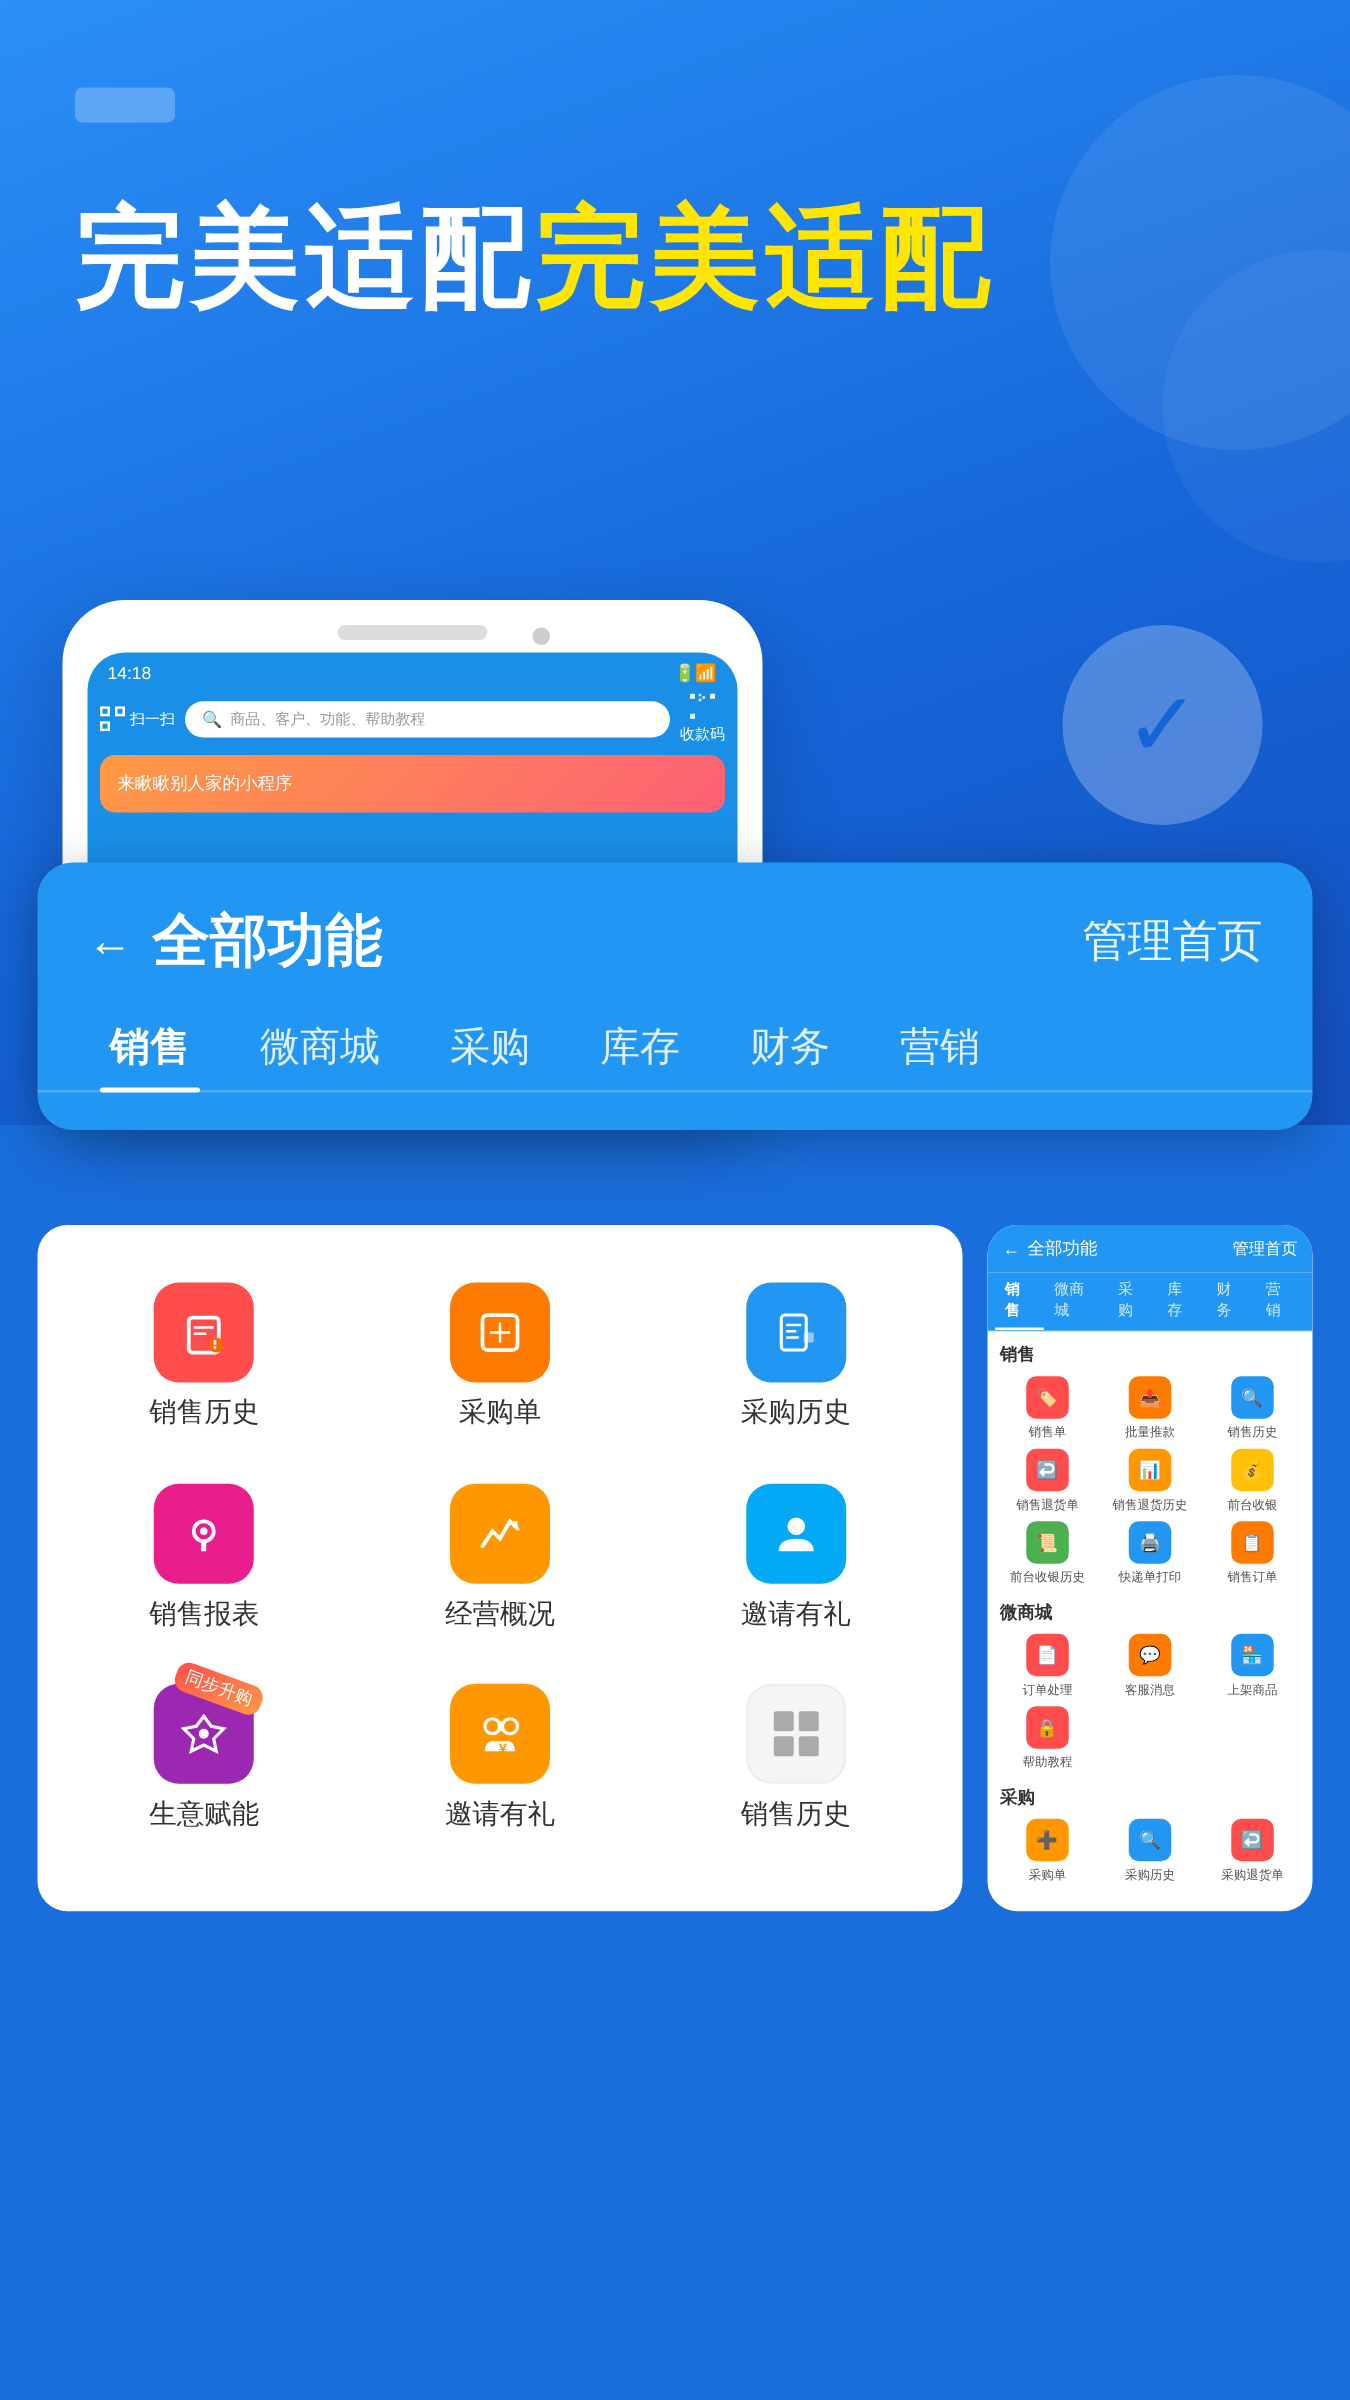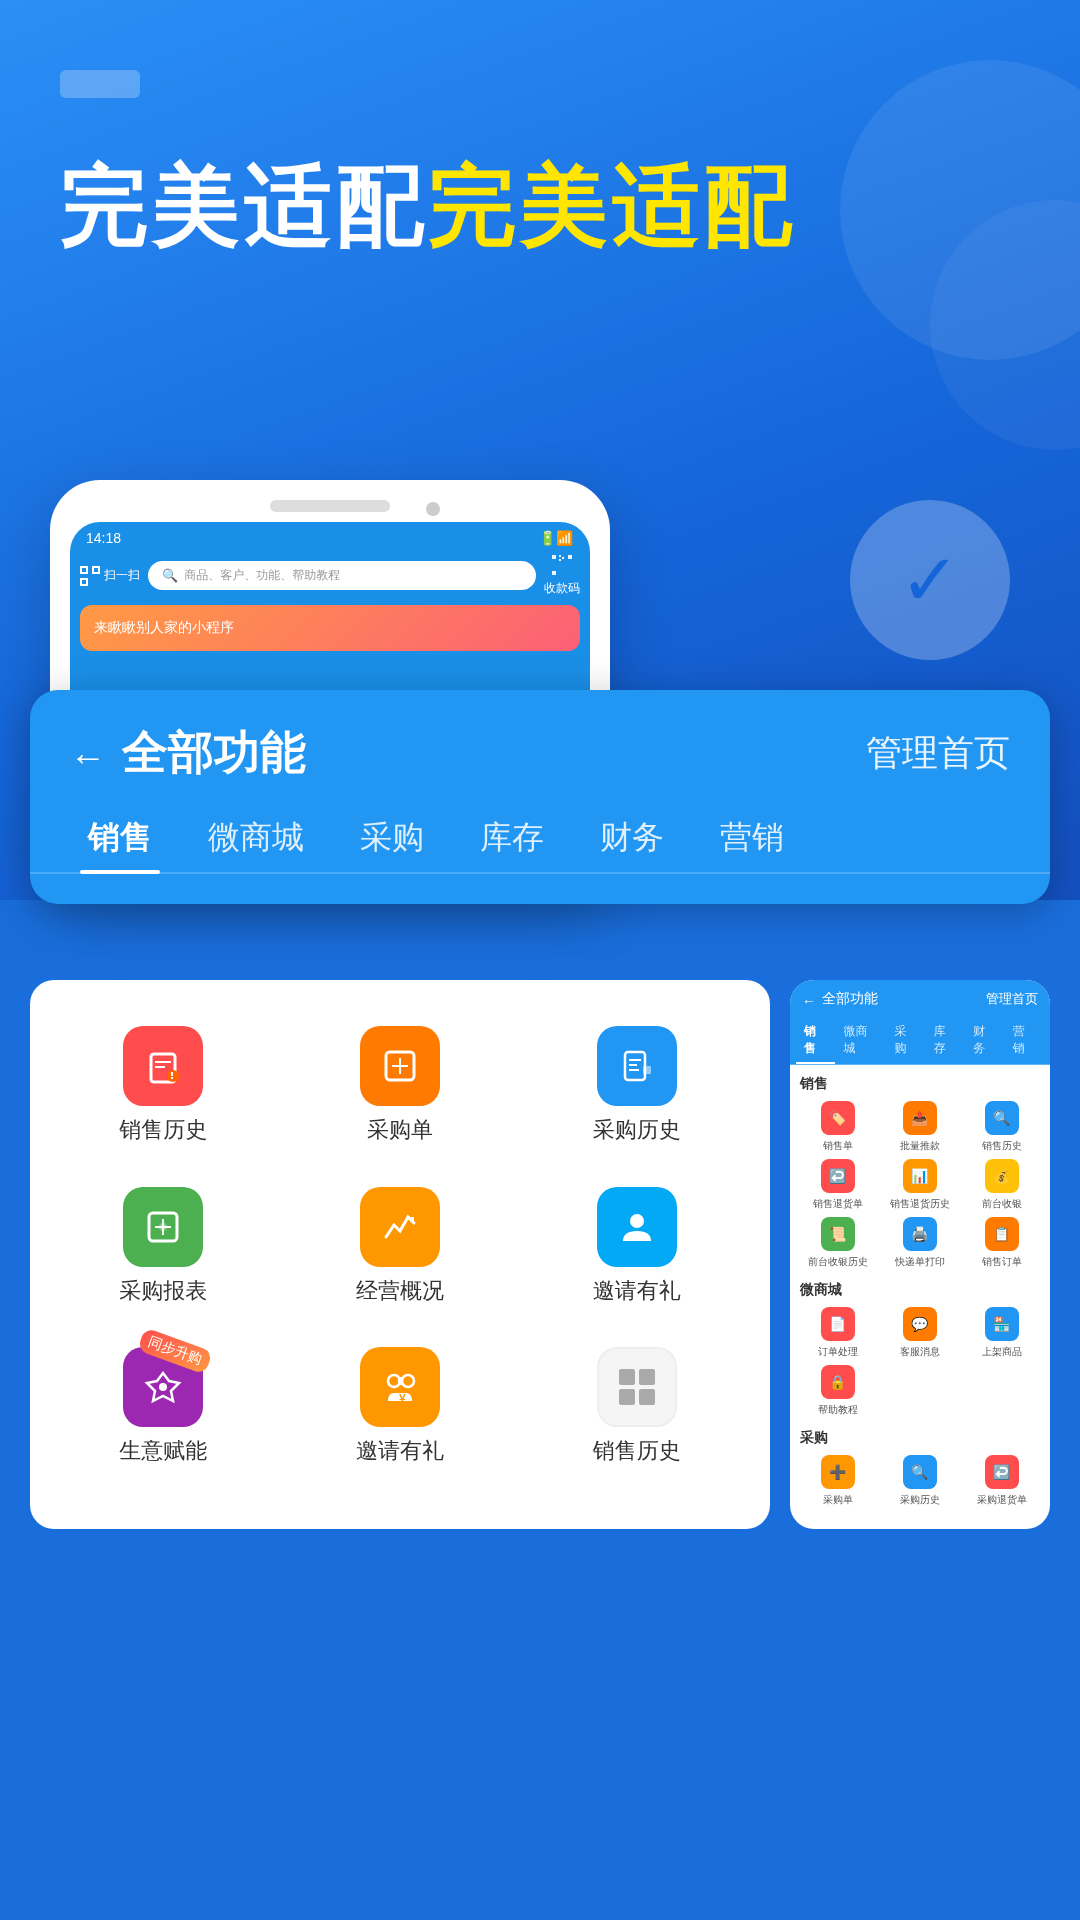--- a/index.html
+++ b/index.html
@@ -422,21 +422,21 @@
 
 <div class="phone-section">
   <div class="phone-frame">
     <div class="phone-notch"></div>
     <div class="phone-camera"></div>
     <div class="phone-screen">
       <div class="phone-status-bar">
         <span>14:18</span>
         <span>🔋📶</span>
       </div>
-      <div style="display:flex; align-items:center; justify-content:flex-end; padding:0 10px; margin-bottom:6px;font-family:Liberation Serif, serif;">
+      <div style="display:flex; align-items:center; justify-content:flex-end; padding:0 10px; margin-bottom:6px;">
         <div style="font-size:12px;color:white;display:flex;align-items:center;gap:4px;">
           <svg width="20" height="20" viewBox="0 0 20 20" fill="white">
             <rect x="1" y="1" width="6" height="6" fill="none" stroke="white" stroke-width="2"></rect>
             <rect x="13" y="1" width="6" height="6" fill="none" stroke="white" stroke-width="2"></rect>
             <rect x="1" y="13" width="6" height="6" fill="none" stroke="white" stroke-width="2"></rect>
           </svg>
           <span>扫一扫</span>
         </div>
         <div class="phone-search-bar" style="flex:1;margin:0 8px;">
           <span style="color:#aaa;">🔍</span>
@@ -520,32 +520,31 @@
             <rect x="8" y="6" width="20" height="28" rx="3" fill="none" stroke="white" stroke-width="2.5"></rect>
             <rect x="12" y="13" width="12" height="2" fill="white"></rect>
             <rect x="12" y="18" width="8" height="2" fill="white"></rect>
             <rect x="12" y="23" width="10" height="2" fill="white"></rect>
             <rect x="26" y="20" width="8" height="8" rx="1" fill="white" opacity="0.5"></rect>
           </svg>
         </div>
         <span class="app-label">采购历史</span>
       </div>
 
-
-      <div class="app-item">
-        <div class="app-icon-wrap green">
+      <div class="app-item">
+        <div class="app-icon-wrap pink">
           <svg width="40" height="40" viewBox="0 0 40 40" fill="white">
-            <rect x="6" y="6" width="28" height="28" rx="4" fill="none" stroke="white" stroke-width="3"></rect>
-            <rect x="19" y="12" width="2" height="16" fill="white"></rect>
-            <rect x="12" y="19" width="16" height="2" fill="white"></rect>
-            <circle cx="20" cy="20" r="4" fill="white" opacity="0.3"></circle>
-          </svg>
-        </div>
-        <span class="app-label">采购报表</span>
-      </div>
+            <circle cx="20" cy="18" r="8" fill="none" stroke="white" stroke-width="3"></circle>
+            <circle cx="20" cy="18" r="3" fill="white"></circle>
+            <rect x="18" y="26" width="4" height="8" fill="white"></rect>
+          </svg>
+        </div>
+        <span class="app-label">销售报表</span>
+      </div>
+
 
       <div class="app-item">
         <div class="app-icon-wrap gold">
           <svg width="40" height="40" viewBox="0 0 40 40" fill="white">
             <polyline points="6,30 14,18 20,24 28,10 34,16" fill="none" stroke="white" stroke-width="3" stroke-linecap="round"></polyline>
             <polygon points="28,10 34,10 34,16" fill="white"></polygon>
           </svg>
         </div>
         <span class="app-label">经营概况</span>
       </div>

